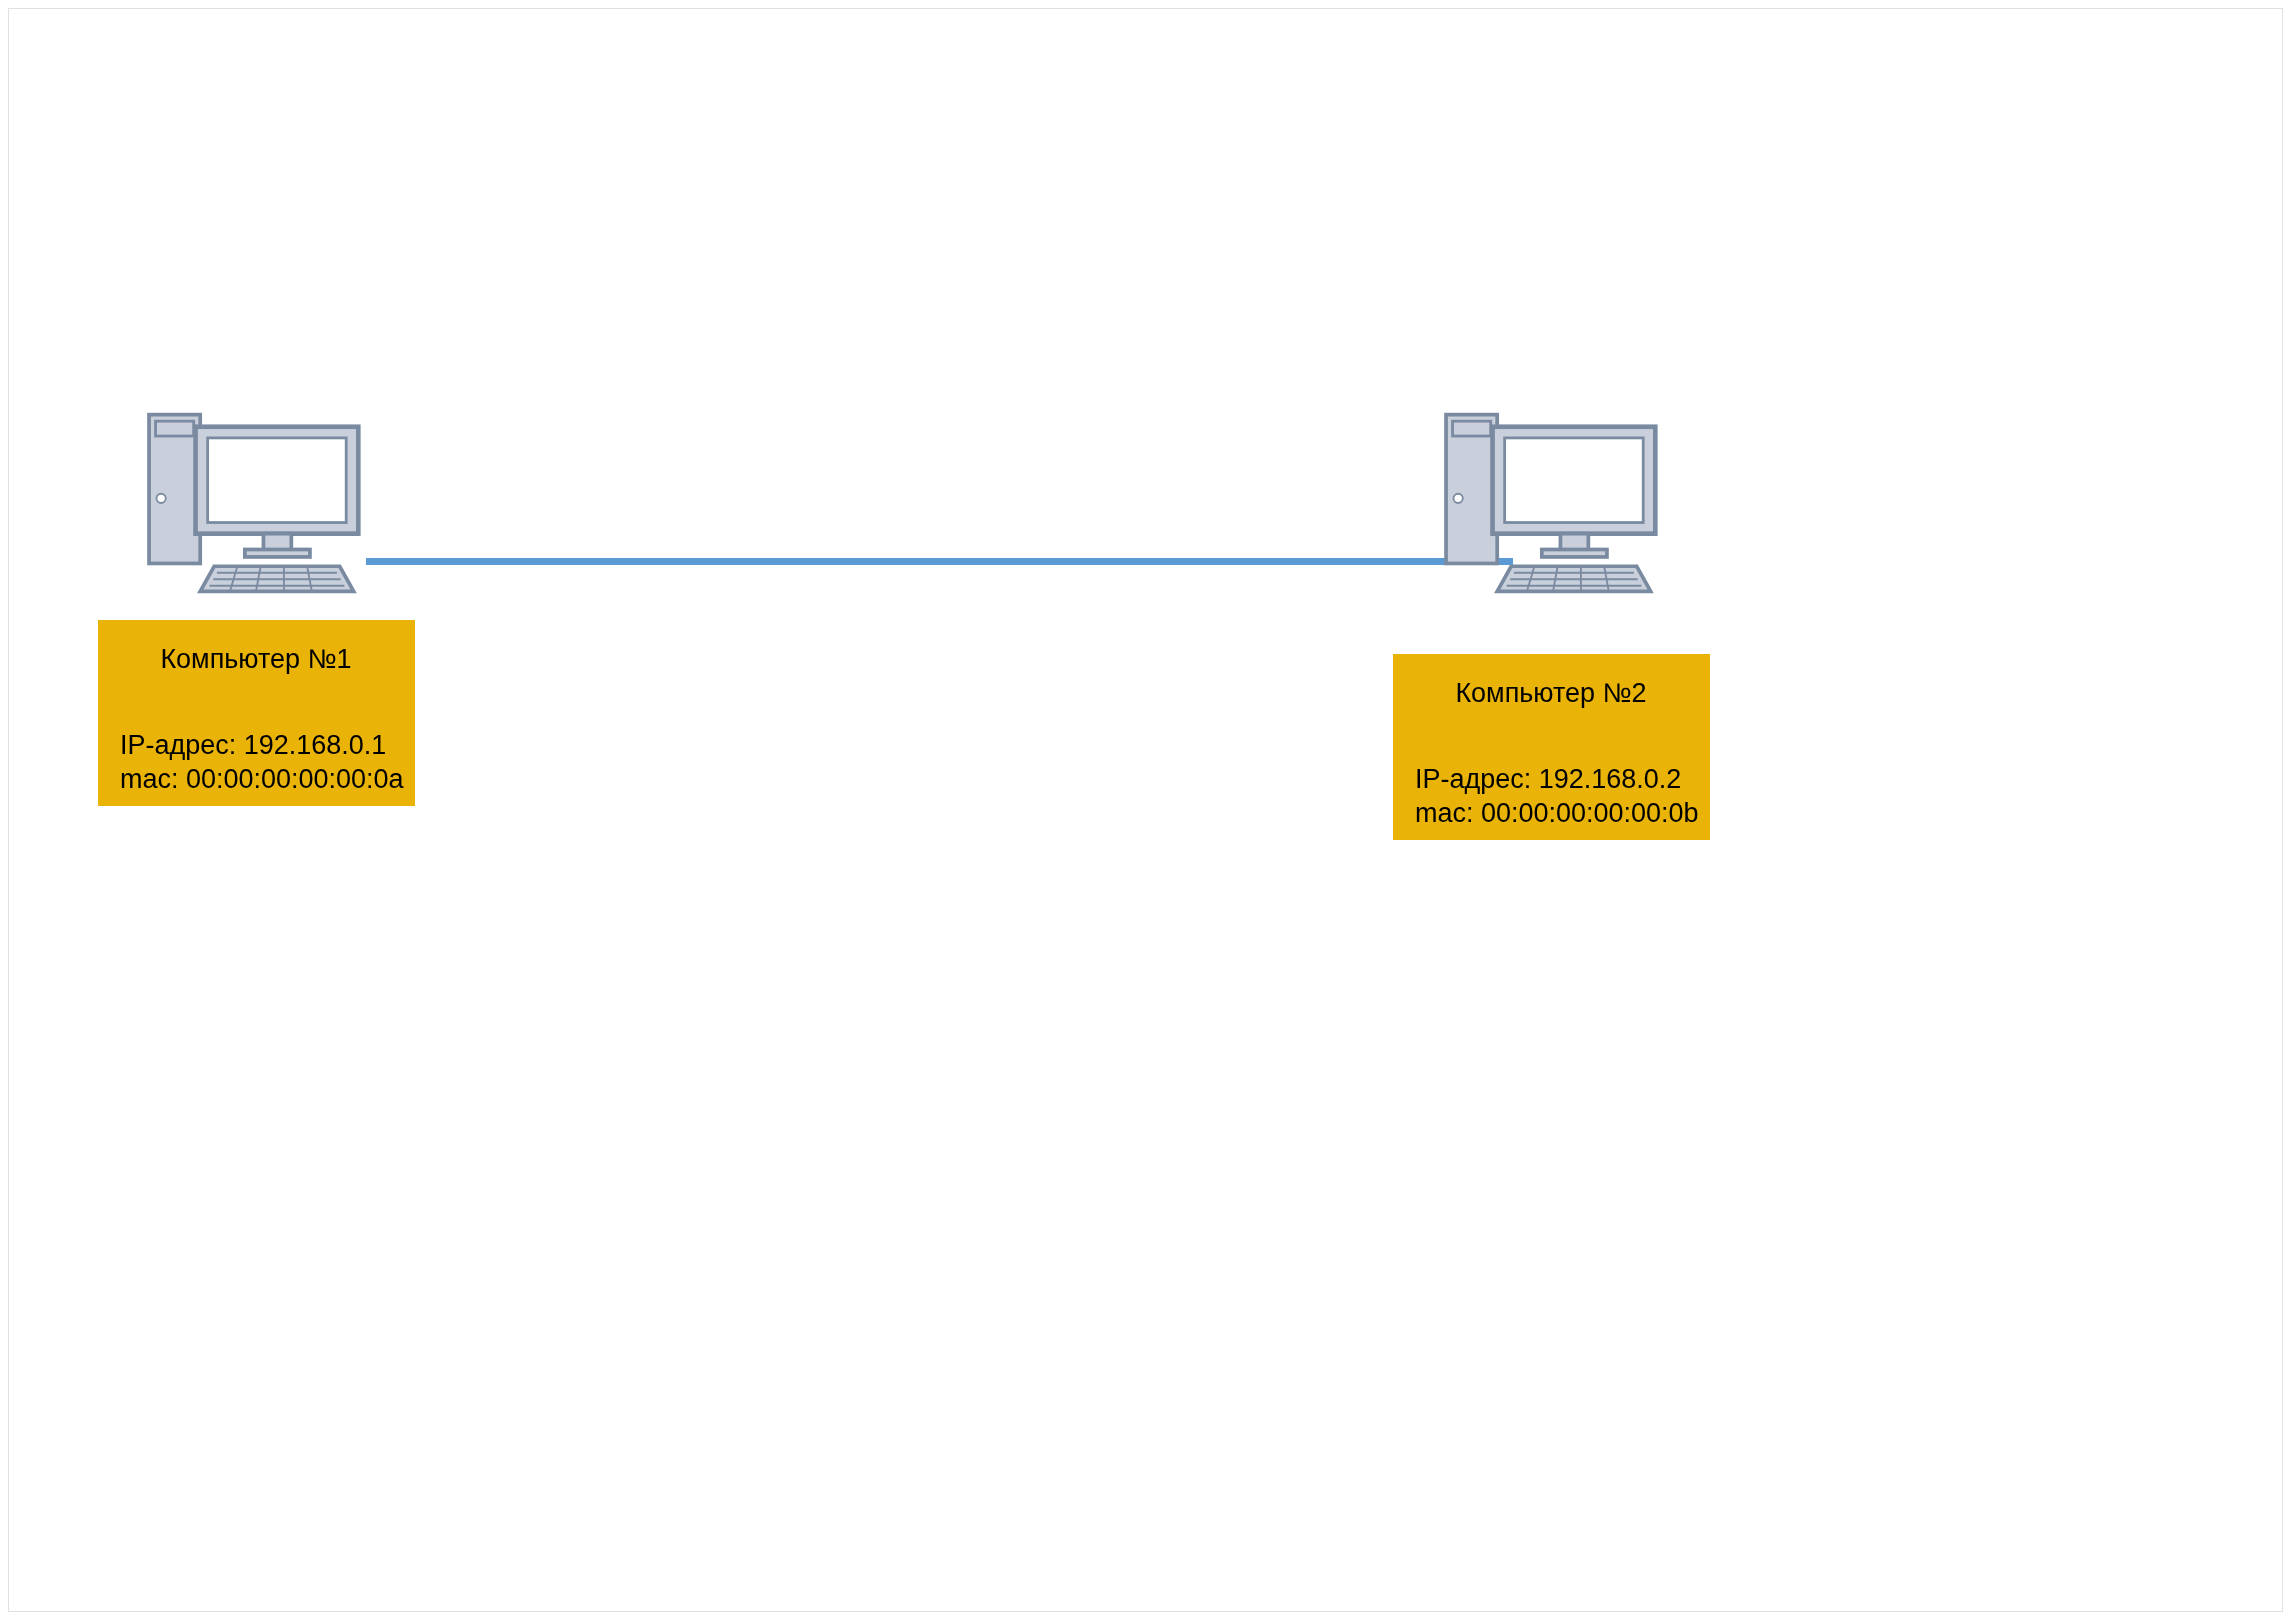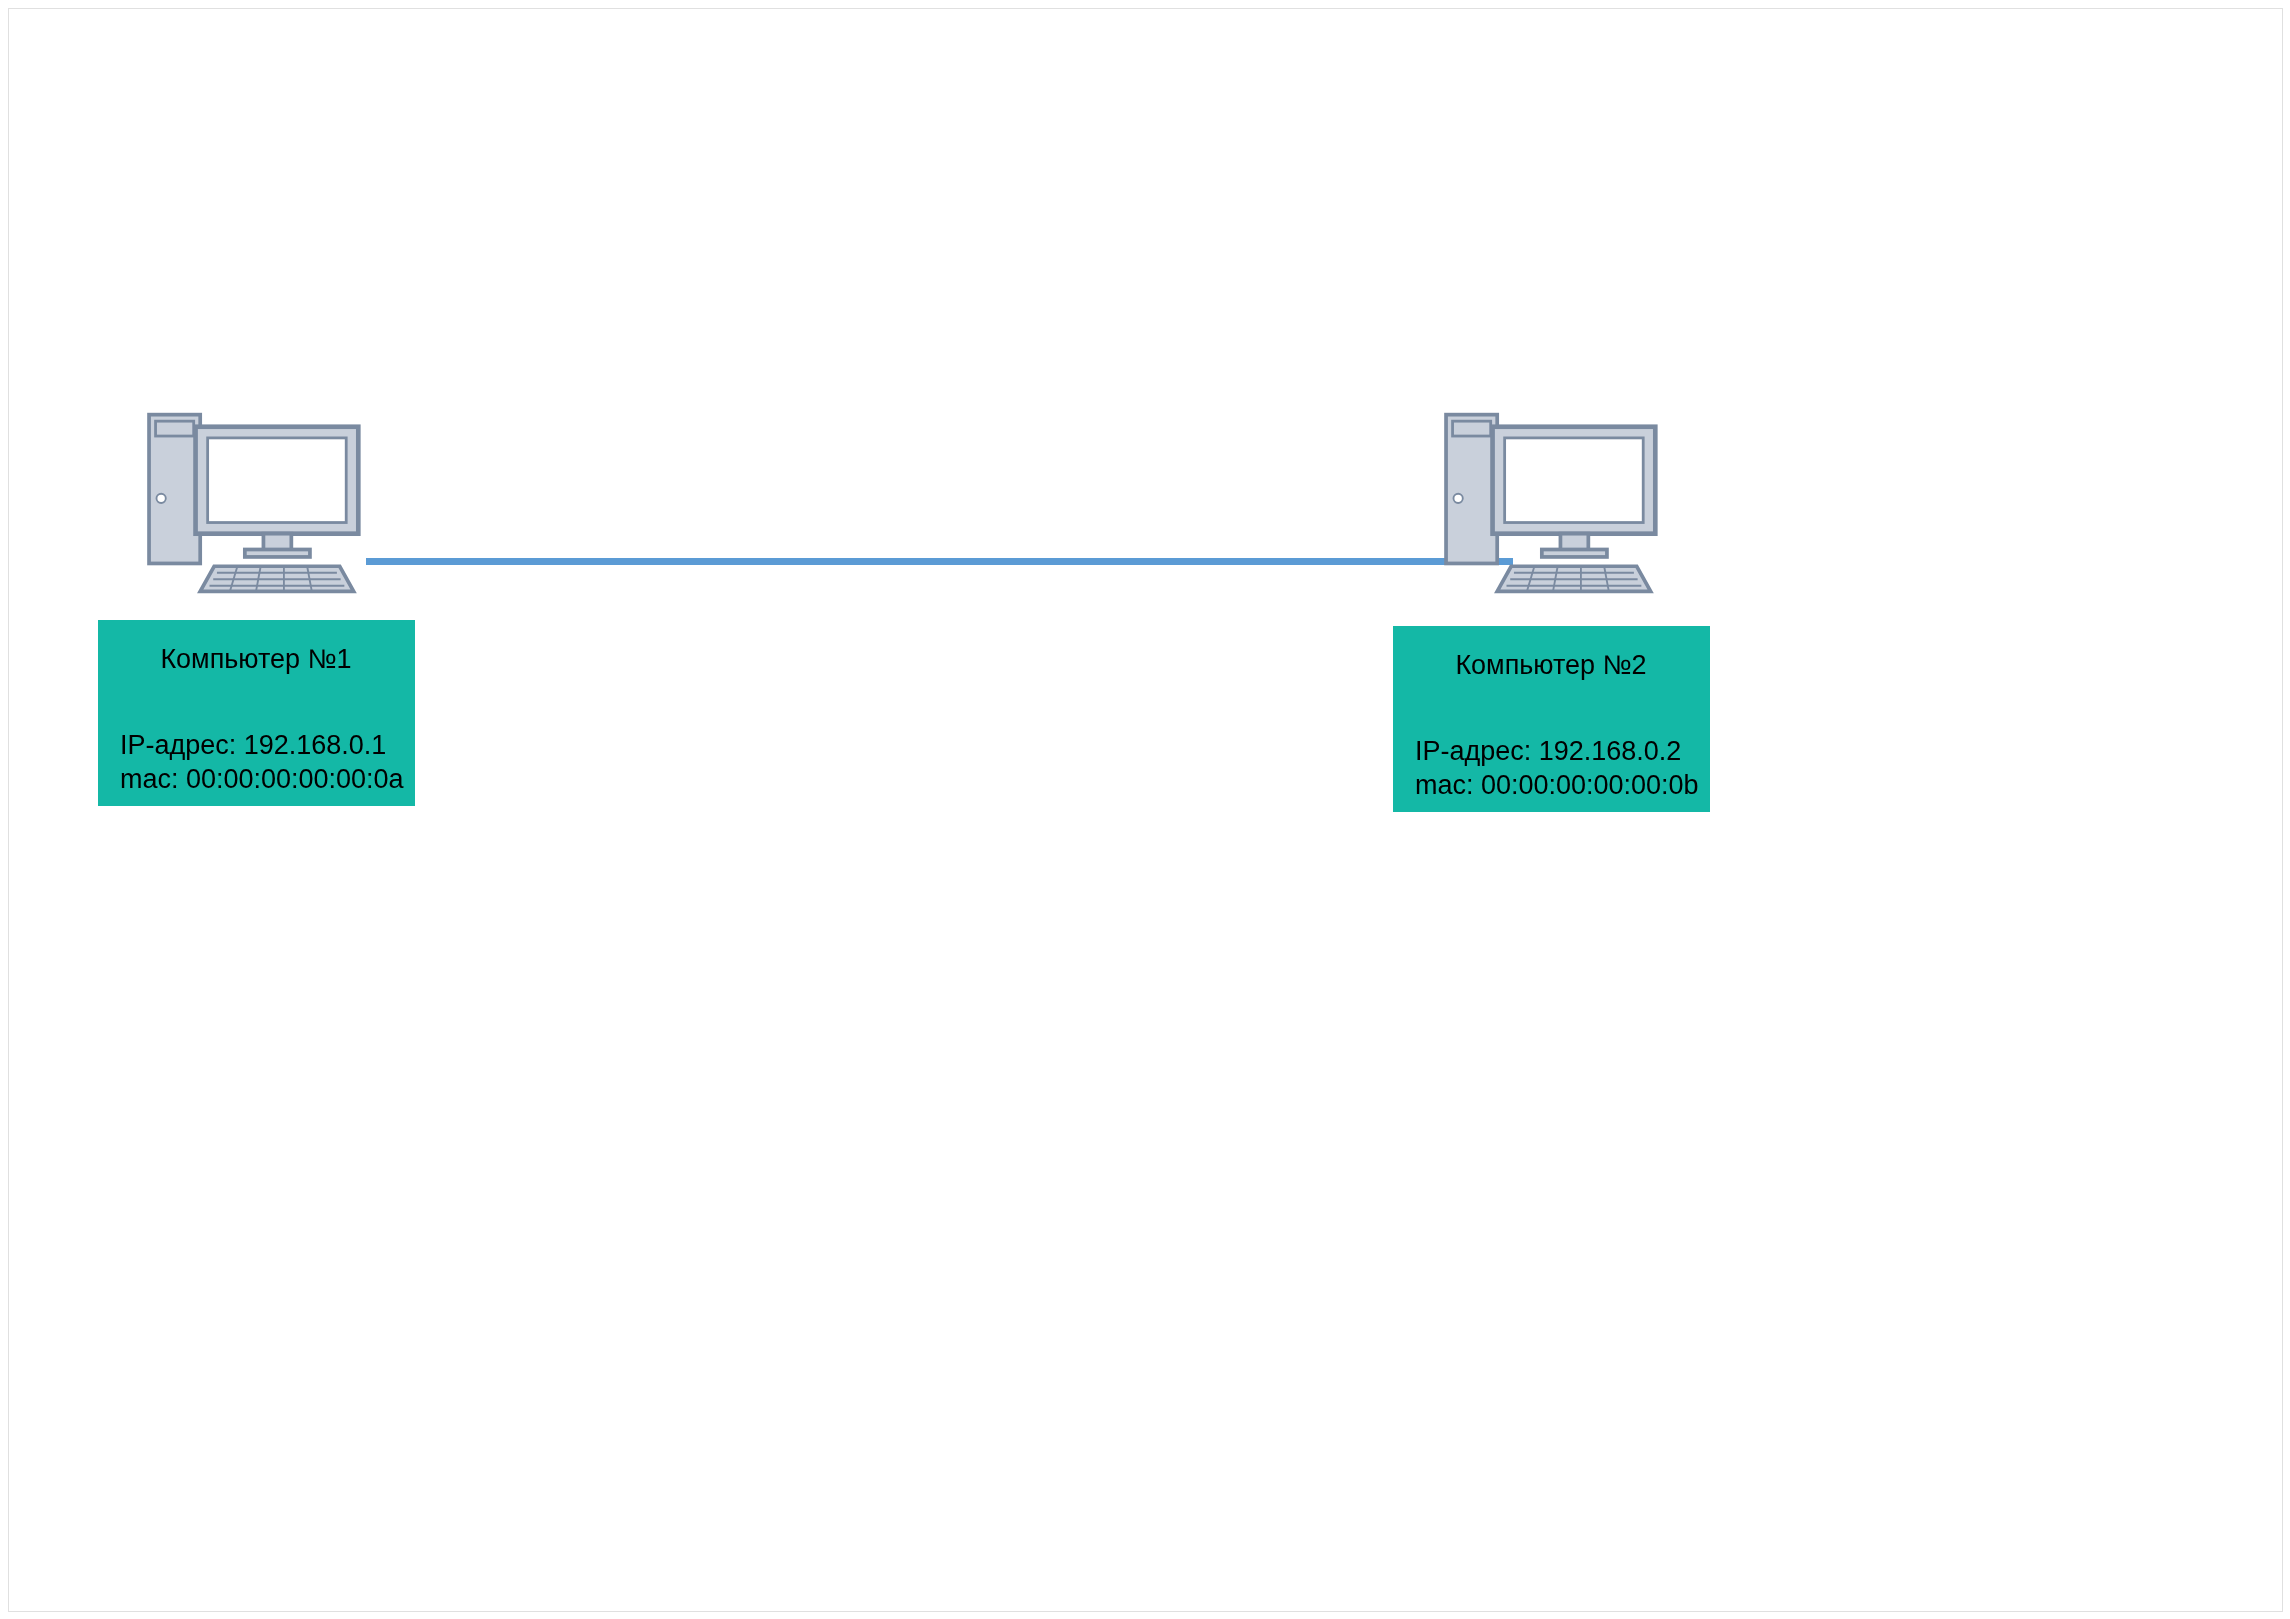--- a/index.html
+++ b/index.html
@@ -28,21 +28,21 @@
   .pc svg { display: block; }
   .link {
     position: absolute;
     height: 7.5px;
     background: #5b9bd5;
   }
   .info-box {
     position: absolute;
     width: 317px;
     height: 186px;
-    background: #14b8a6;
+    background: #eab308;
     box-sizing: border-box;
     padding: 17px 22.4px;
   }
   .info-title {
     text-align: center;
     font-size: 27px;
     color: #000;
     margin-top: 7.5px;
     margin-bottom: 54px;
   }
@@ -102,20 +102,20 @@
       <line x1="175" y1="168" x2="180" y2="195" stroke="#7a8aa0" stroke-width="2"></line>
     </svg>
   </div>
 
   <div class="info-box" style="left:89px; top:611px;">
     <div class="info-title">Компьютер №1</div>
     <div class="info-line">IP-адрес: 192.168.0.1</div>
     <div class="info-line">mac: 00:00:00:00:00:0a</div>
   </div>
 
-  <div class="info-box" style="left:1384px; top:617px;">
+  <div class="info-box" style="left:1384px; top:645px;">
     <div class="info-title">Компьютер №2</div>
     <div class="info-line">IP-адрес: 192.168.0.2</div>
     <div class="info-line">mac: 00:00:00:00:00:0b</div>
   </div>
 
 </div>
 
 
 </body></html>

